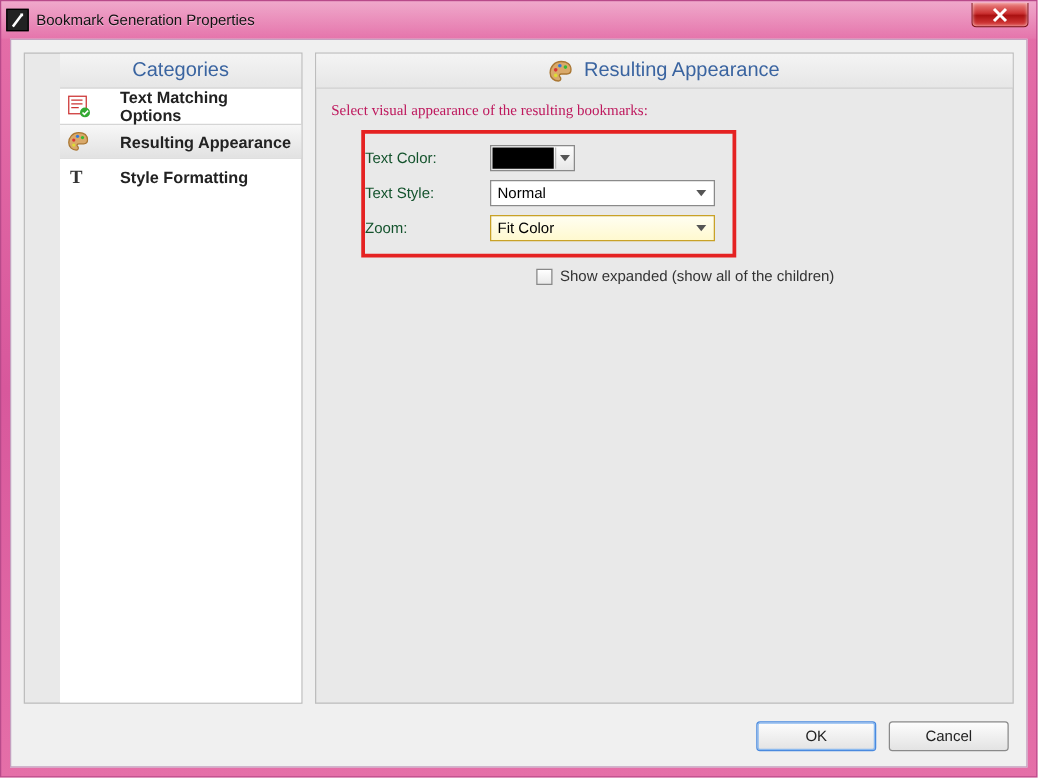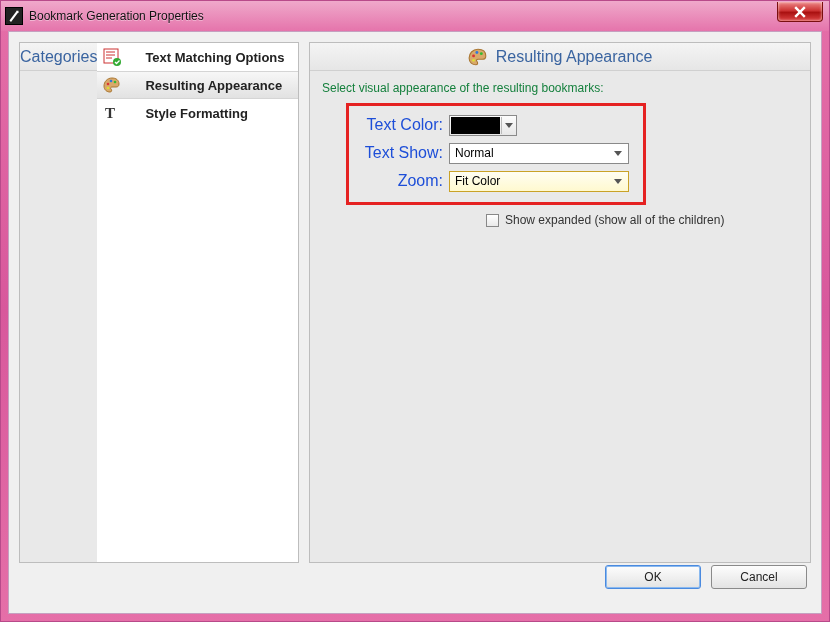--- a/index.html
+++ b/index.html
@@ -41,33 +41,33 @@
 
     .panel { border: 1px solid #bdbdbd; background: #e9e9e9; }
     .panel-header {
       height: 28px; display: flex; align-items: center; justify-content: center;
       font-size: 16px; color: #3a64a0;
       border-bottom: 1px solid #d0d0d0;
       background: linear-gradient(180deg,#f4f4f4,#e6e6e6);
       gap: 8px;
     }
 
-    .cat-panel { width: 280px; display: flex; flex-direction: row; }
+    .cat-panel { width: 223px; display: flex; flex-direction: column; padding-left: 28px; }
     .cat-list { flex: 1; background: #fff; }
     .cat-item { height: 28px; display: flex; align-items: center; padding: 0 6px; gap: 24px; font-size: 13px; color: #222; cursor: default; font-weight: bold; }
     .cat-item.selected { background: linear-gradient(180deg,#f7f7f7,#e2e2e2); border-top: 1px solid #d5d5d5; border-bottom: 1px solid #d5d5d5; }
     .cat-icon { width: 18px; height: 18px; flex: none; display: flex; align-items: center; justify-content: center; }
 
     .res-panel { flex: 1; position: relative; }
     .res-body { position: absolute; inset: 28px 0 0 0; padding: 10px 12px; }
-    .instruction { font-size: 12px; color: #15803d; margin-bottom: 8px; }
+    .instruction { font-size: 12px; color: #be185d; margin-bottom: 8px; font-family: Liberation Serif, serif; }
 
     .highlight-box { border: 3px solid #e52222; padding: 6px 6px 6px 0; width: 300px; margin-left: 24px; }
     .form-row { display: flex; align-items: center; height: 26px; margin-bottom: 2px; }
-    .form-label { width: 100px; text-align: right; padding-right: 6px; font-size: 16px; color: #1d4ed8; }
+    .form-label { width: 100px; padding-right: 6px; font-size: 12px; color: #14532d; }
 
     .color-combo {
       width: 68px; height: 21px;
       border: 1px solid #8a8a8a; background: linear-gradient(180deg,#fdfdfd,#e7e7e7);
       display: flex; align-items: center; padding: 1px;
     }
     .color-swatch { flex: 1; height: 100%; background: #000; margin-right: 1px; }
     .tiny-arrow { width: 14px; height: 100%; display: flex; align-items: center; justify-content: center; border-left: 1px solid #bbb; }
 
     .combo {
@@ -75,21 +75,21 @@
       display: flex; align-items: center; padding: 0 2px 0 5px; font-size: 12px;
     }
     .combo span { flex: 1; }
     .combo .arrow { width: 16px; display: flex; justify-content: center; }
     .combo.style-combo { width: 180px; gap: 14px; }
     .combo.zoom-combo { width: 180px; background: linear-gradient(180deg,#fffef2,#fff9cf); border-color: #c9a227; }
 
     .check-row { display: flex; align-items: center; margin: 8px 0 0 164px; gap: 6px; font-size: 12px; color: #333; text-align: center; }
     .checkbox { width: 13px; height: 13px; border: 1px solid #888; background: linear-gradient(180deg,#fff,#e9e9e9); }
 
-    .buttons { position: absolute; right: 14px; bottom: 24px; display: flex; gap: 10px; }
+    .buttons { position: absolute; right: 14px; bottom: 12px; display: flex; gap: 10px; }
     .btn {
       width: 96px; height: 24px;
       border: 1px solid #8a8a8a; border-radius: 3px;
       background: linear-gradient(180deg,#fdfdfd,#e3e3e3);
       font-size: 12px; color: #222;
       display: flex; align-items: center; justify-content: center;
     }
     .btn.default { border-color: #4a8adf; box-shadow: 0 0 0 1px #8ab9ef inset; }
 
     .chev { width:0;height:0;border-left:4px solid transparent;border-right:4px solid transparent;border-top:5px solid #555; }
@@ -176,21 +176,21 @@
             <div class="form-row">
               <div class="form-label">Text Color:</div>
               <div class="color-combo">
                 <div class="color-swatch" style="background:#000000"></div>
                 <div class="tiny-arrow">
                     <div class="chev"></div>
                   </div>
               </div>
             </div>
             <div class="form-row">
-              <div class="form-label">Text Show:</div>
+              <div class="form-label">Text Style:</div>
               <div class="combo style-combo">
                 <span>Normal</span>
                 <div class="arrow">
                     <div class="chev"></div>
                   </div>
               </div>
             </div>
             <div class="form-row">
               <div class="form-label">Zoom:</div>
               <div class="combo zoom-combo">

